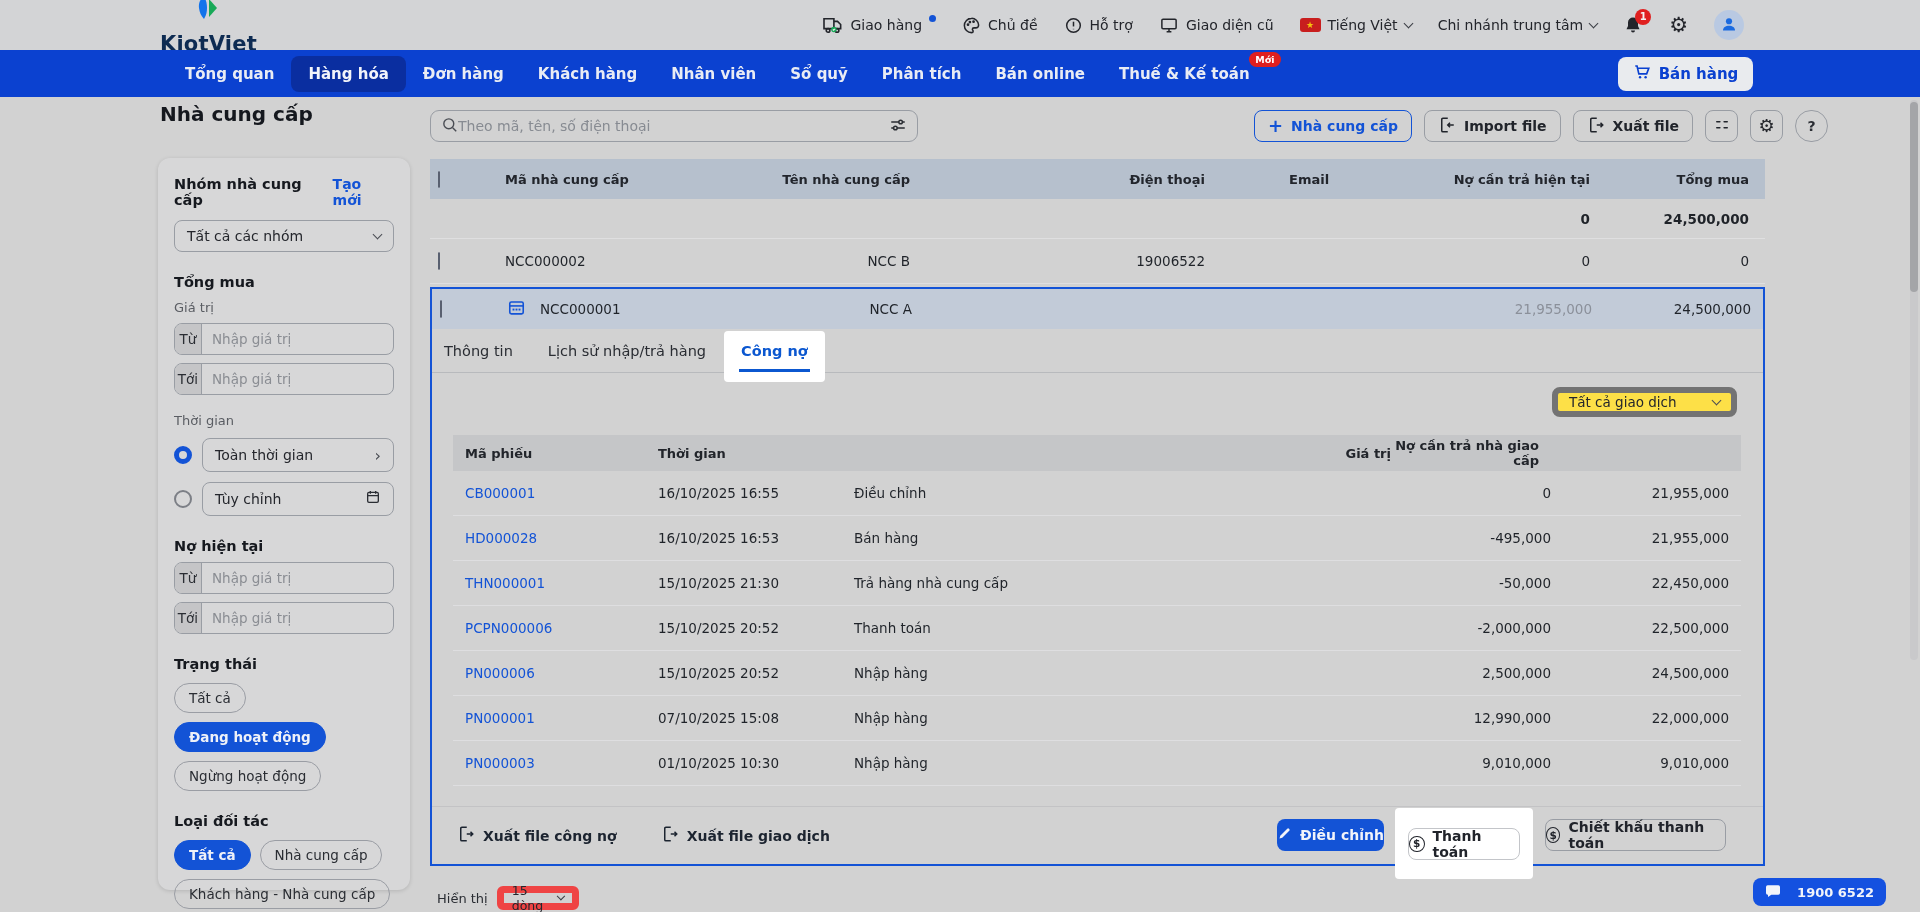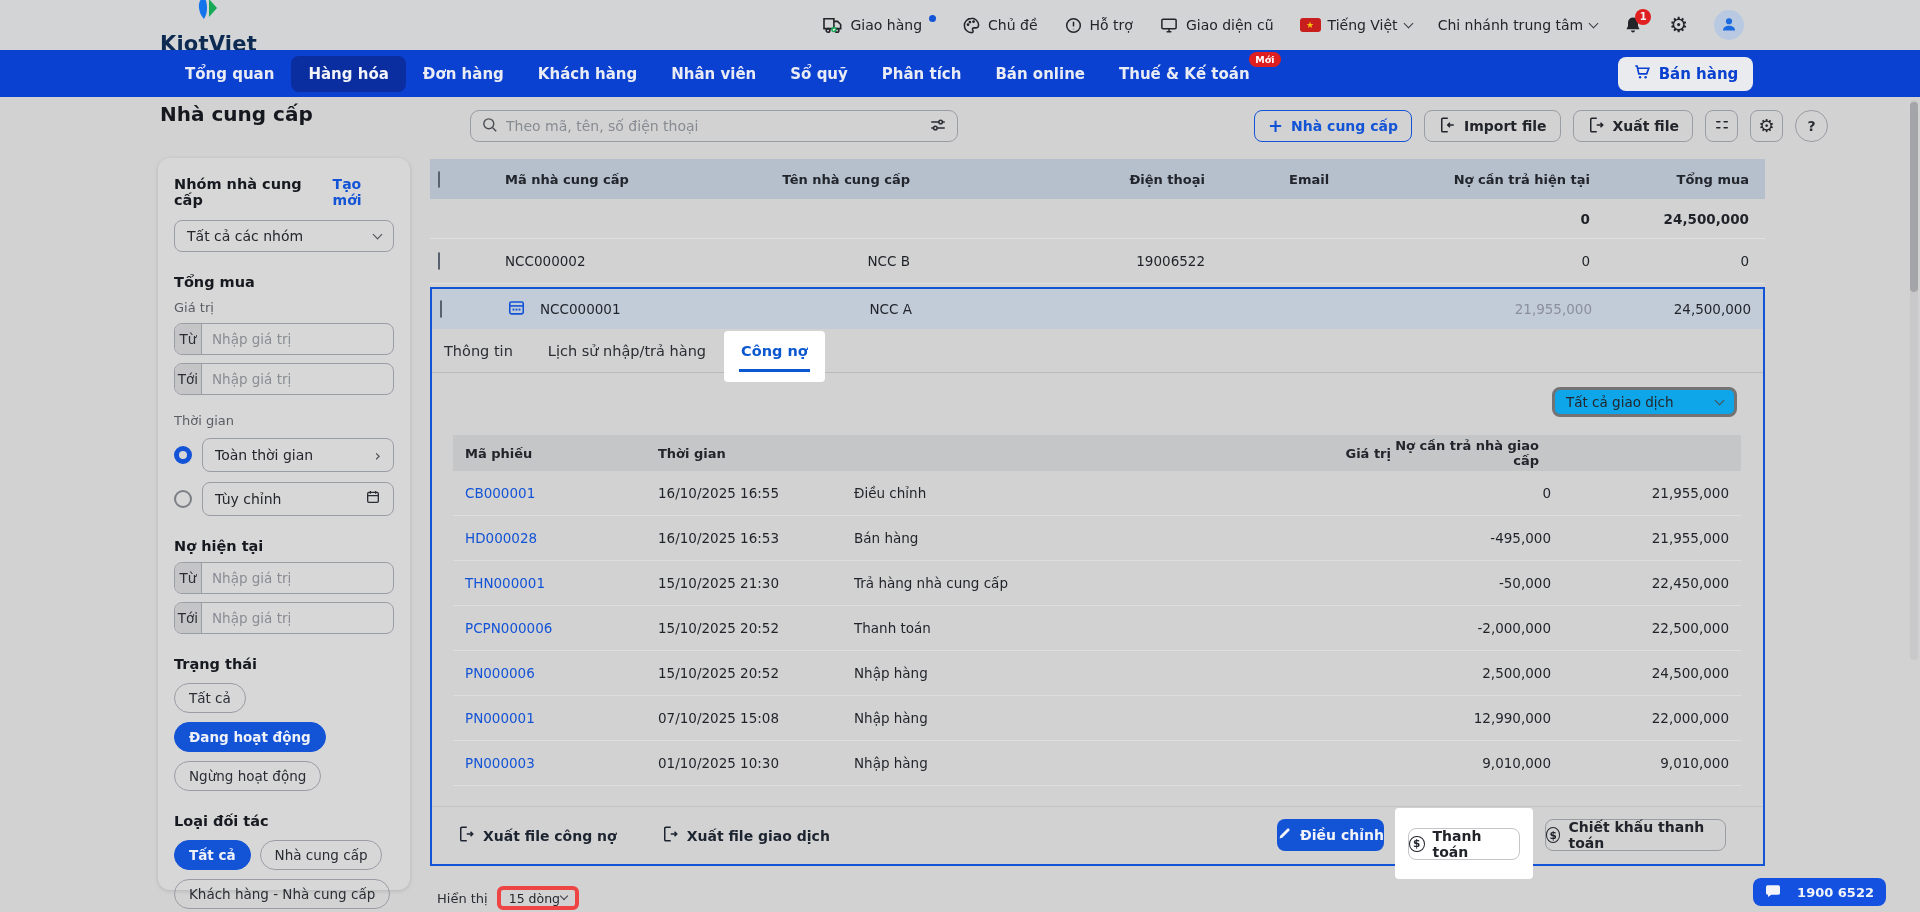--- a/index.html
+++ b/index.html
@@ -63,21 +63,21 @@
   .radio.on { border:5.5px solid #1353d6; }
   .radio-box { flex:1; height:34px; border:1px solid #999da4; border-radius:8px; display:flex; align-items:center;
                padding:0 12px; font-size:14px; color:#24262c; }
   .radio-box .arr { margin-left:auto; color:#4a4d54; font-size:16px; }
   .chips { display:flex; flex-wrap:wrap; gap:9px; margin-top:11px; }
   .chip { padding:6px 14px; border-radius:16px; border:1px solid #9a9da4; font-size:13.5px; color:#2a2d33; }
   .chip.on { background:#1353d6; border-color:#1353d6; color:#eef1f8; font-weight:700; }
 
   
   .searchbar { position:absolute; left:430px; top:110px; width:488px; height:32px; border:1px solid #999da4;
-               border-radius:9px; display:flex; align-items:center; padding:0 10px; gap:8px; color:#5a5d63;margin-left:40px; }
+               border-radius:9px; display:flex; align-items:center; padding:0 10px; color:#5a5d63; }
   .searchbar input { flex:1; border:0; background:transparent; outline:none;
                      font:14px "DejaVu Sans","Liberation Sans",sans-serif; color:#2a2d33; }
   .searchbar input::placeholder { color:#878b92; }
   .toolbar-btns { position:absolute; left:1254px; top:110px; display:flex; gap:12px; align-items:center; }
   .btn { height:32px; border-radius:8px; border:1px solid #999da4; display:flex; align-items:center; gap:8px;
          padding:0 13px; font-size:14px; font-weight:700; color:#21242b; white-space:nowrap; }
   .btn.blue-outline { border:1.5px solid #1353d6; color:#1353d6; }
   .icon-btn { width:33px; height:32px; border:1px solid #999da4; border-radius:8px; display:flex;
               align-items:center; justify-content:center; color:#2a2d33; }
 
@@ -100,22 +100,22 @@
   .sel-row { height:40px; background:#c2cbd8; font-size:13.5px; }
   .sel-row .muted { color:#8b909a; }
   .tabs-row { height:44px; border-bottom:1px solid #b8babd; display:flex; align-items:stretch; gap:35px;
               padding-left:12px; position:relative; }
   .tab { display:flex; align-items:center; font-size:14.5px; color:#2a2d33; position:relative; }
   .tab.active { color:#0b57d0; font-weight:700; z-index:2; }
   .tab.active::before { content:""; position:absolute; left:-17px; right:-17px; top:2px; bottom:-10px;
                         background:#ffffff; border-radius:4px; z-index:-1; }
   .tab.active::after { content:""; position:absolute; left:-2px; right:-2px; bottom:0; height:3px; background:#0b57d0; }
   .trans-filter { display:flex; justify-content:flex-end; padding:14px 26px 18px 0; }
-  .trans-select { width:185px; height:30px; border:3px solid #737373; border-radius:8px; display:flex; align-items:center;
-                  padding:0 11px; font-size:13.5px; color:#24262c; background:#0ea5e9; }
+  .trans-select { width:185px; height:30px; border:6px solid #737373; border-radius:8px; display:flex; align-items:center;
+                  padding:0 11px; font-size:13.5px; color:#24262c; background:#fde047; }
   .trans-select .chev { margin-left:auto; border-color:#4a4d54; }
   .t-grid { display:grid; grid-template-columns:199px 196px 1fr 160px 190px; align-items:center; }
   .inner-table { margin:0 22px 0 21px; }
   .t-head { height:36px; background:#c5c6c8; font-size:13px; font-weight:700; color:#22252b; }
   .t-row { height:45px; font-size:13.5px; border-bottom:1px solid #dedee0; }
   .tc1 { padding-left:12px; }
   .tc2, .tc3 { padding-left:6px; }
   .tc5 { padding-right:12px; }
   .t-link { color:#1353d6; }
   .actions-row { position:absolute; left:0; right:0; bottom:0; height:58px; border-top:1px solid #c3c3c5;
@@ -128,21 +128,21 @@
   .pay-spot { position:absolute; right:230px; bottom:-15px; width:138px; height:71px; background:#ffffff;
               border-radius:4px; z-index:6; display:flex; align-items:center; justify-content:center; }
   .btn-pay { width:112px; height:32px; background:#fff; border:1px solid #c3c5c9; border-radius:8px;
              display:flex; align-items:center; justify-content:center; gap:8px; font-size:14px; font-weight:700; color:#21242b; }
   .dollar { width:16px; height:16px; border:1.5px solid currentColor; border-radius:50%; font-size:10.5px; font-weight:700;
             display:flex; align-items:center; justify-content:center; line-height:1; }
 
   
   .footer-left { position:absolute; left:437px; top:886px; display:flex; align-items:center; gap:9px;
                  font-size:13px; color:#2a2d33; }
-  .page-size { width:82px; height:24px; border:4px solid #ef4444; border-radius:6px; display:flex; align-items:center;
+  .page-size { width:82px; height:24px; border:7px solid #ef4444; border-radius:6px; display:flex; align-items:center;
                padding:0 8px; font-size:12.5px; color:#24262c; }
   .page-size .chev { margin-left:auto; width:6px; height:6px; }
   .chat-btn { position:absolute; right:34px; bottom:6px; height:28px; padding:6px 12px; border-radius:8px; background:#1451e0;
               color:#f2f4fa; font-size:13px; font-weight:700; display:flex; align-items:center; gap:16px; }
 
   .v-scroll { position:absolute; right:2px; top:100px; width:8px; height:560px; background:#c9c9cb; border-radius:4px; }
   .v-thumb { position:absolute; top:2px; left:0; width:8px; height:190px; background:#a4a5a8; border-radius:4px; }
 </style>
 </head>
 <body>

